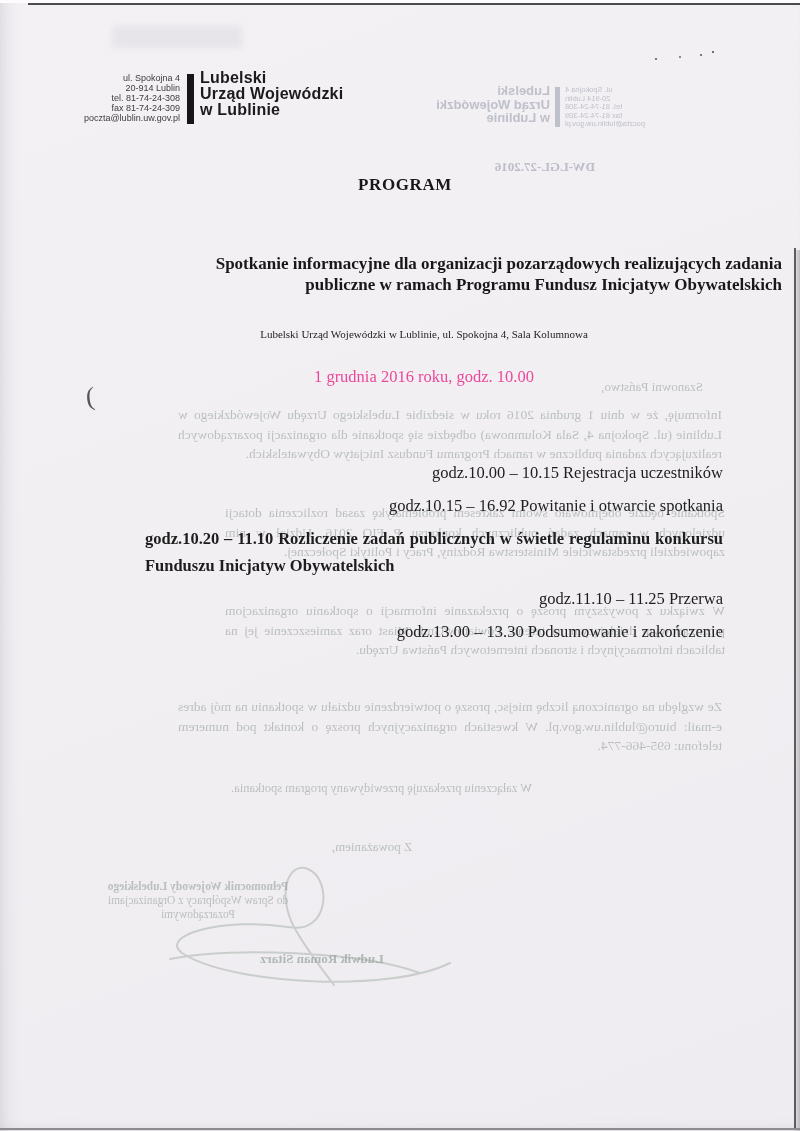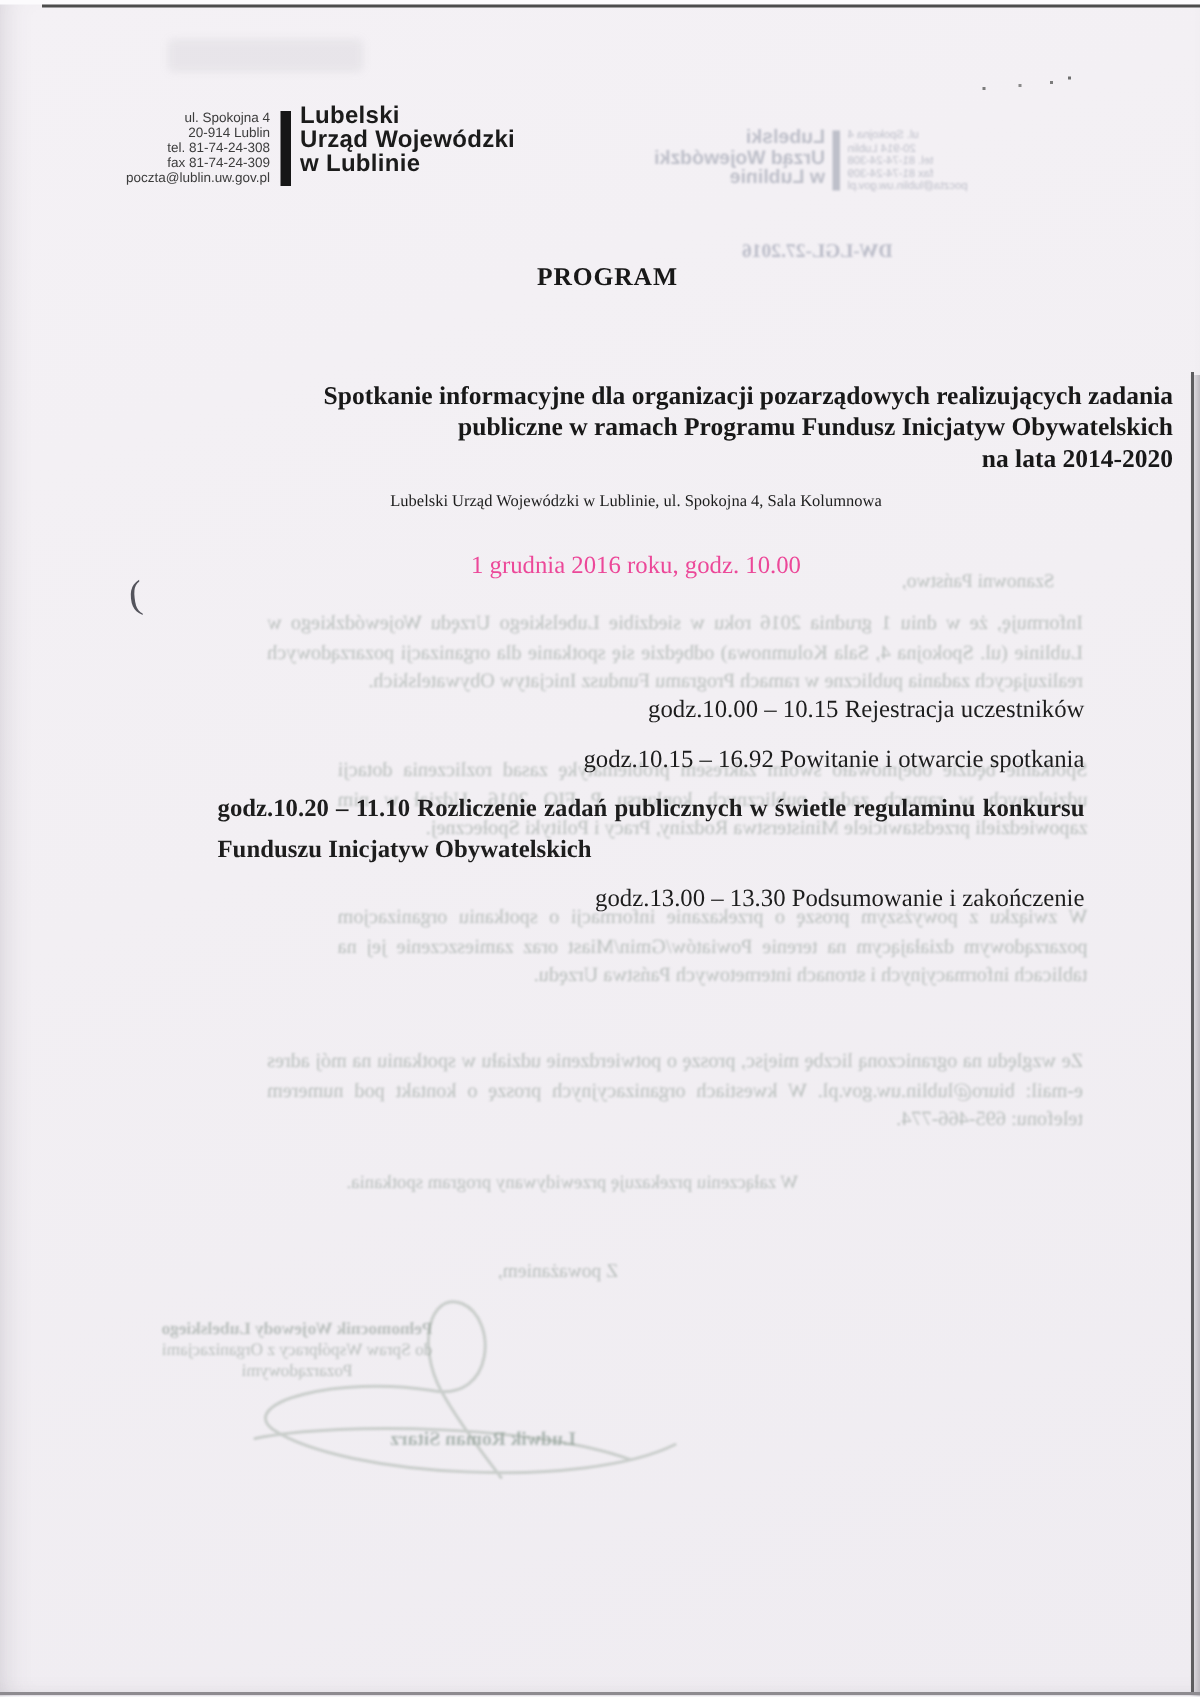--- a/index.html
+++ b/index.html
@@ -137,26 +137,26 @@
     <div>Urząd Wojewódzki</div>
     <div>w Lublinie</div>
   </div>
 </div>
 
 <div class="doc-title">PROGRAM</div>
 
 <div class="doc-subject">
   <div>Spotkanie informacyjne dla organizacji pozarządowych realizujących zadania</div>
   <div>publiczne w ramach Programu Fundusz Inicjatyw Obywatelskich</div>
-  <div>na lata 2014-2020</div>
 </div>
 
 <div class="doc-venue">Lubelski Urząd Wojewódzki w Lublinie, ul. Spokojna 4, Sala Kolumnowa</div>
 <div class="doc-date">1 grudnia 2016 roku, godz. 10.00</div>
 
 <div class="hand-mark">(</div>
 
 <div class="agenda">
   <p><span>godz.10.00 – 10.15</span> <span>Rejestracja uczestników</span></p>
   <p><span>godz.10.15 – 16.92</span> <span>Powitanie i otwarcie spotkania</span></p>
   <p class="justify"><span>godz.10.20 – 11.10</span> <span>Rozliczenie zadań publicznych w świetle regulaminu konkursu Funduszu Inicjatyw Obywatelskich</span></p>
+  <p><span>godz.11.10 – 11.25</span> <span>Przerwa</span></p>
   <p><span>godz.13.00 – 13.30</span> <span>Podsumowanie i zakończenie</span></p>
 </div>
 
 </body></html>

